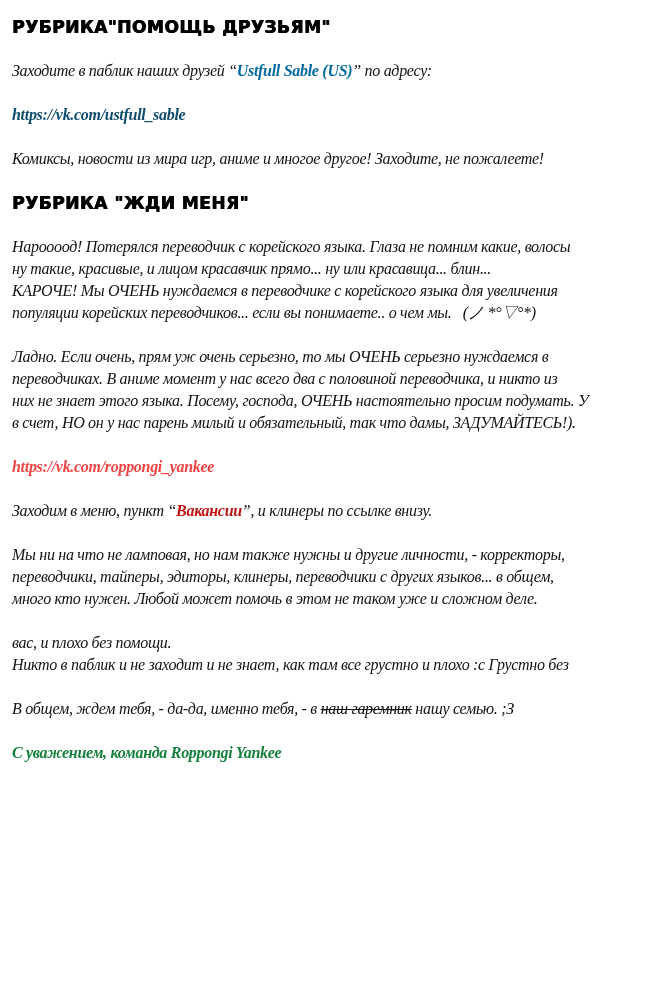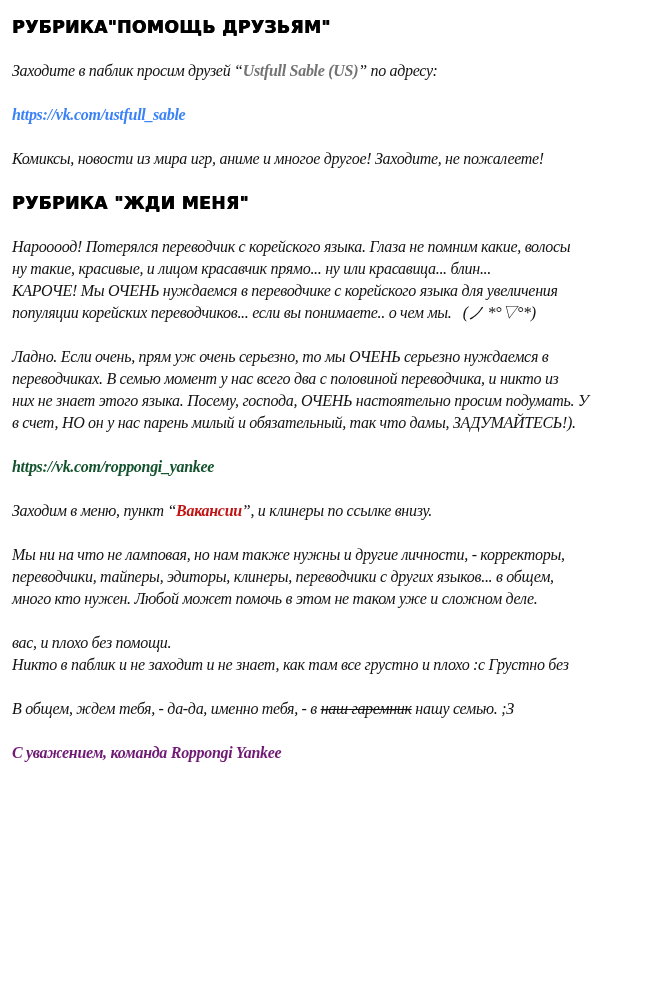--- a/index.html
+++ b/index.html
@@ -37,50 +37,50 @@
     letter-spacing: 0.5px;
     color: #000000;
     text-shadow: 0.7px 0 0 currentColor, 0 0.4px 0 currentColor;
     white-space: pre;
   }
   .link {
     font-weight: bold;
     text-decoration: none;
     display: inline-block;
   }
-  .link-purple { color: #3b82f6; }
-  .link-red { color: #14532d; }
+  .link-purple { color: #0c4a6e; }
+  .link-red { color: #ef4444; }
   .hl-purple {
-    color: #737373;
+    color: #0369a1;
     font-weight: bold;
   }
   .hl-red {
     color: #c01313;
     font-weight: bold;
     margin-top: 35px;
   }
   .strike {
     text-decoration: line-through;
   }
   .signature {
-    color: #701a75;
+    color: #15803d;
     font-weight: bold;
   }
 </style>
 </head>
 <body>
 
 <div class="page">
 
   <div class="block">
     <div class="header">РУБРИКА"ПОМОЩЬ ДРУЗЬЯМ"</div>
   </div>
 
   <div class="block">
-    <div class="line"><span>Заходите в паблик просим друзей “</span><span class="hl-purple">Ustfull Sable (US)</span><span>” по адресу:</span></div>
+    <div class="line"><span>Заходите в паблик наших друзей “</span><span class="hl-purple">Ustfull Sable (US)</span><span>” по адресу:</span></div>
   </div>
 
   <div class="block">
     <div class="line"><a class="link link-purple">https://vk.com/ustfull_sable</a></div>
   </div>
 
   <div class="block">
     <div class="line">Комиксы, новости из мира игр, аниме и многое другое! Заходите, не пожалеете!</div>
   </div>
 
@@ -90,21 +90,21 @@
 
   <div class="block">
     <div class="line">Нароооод! Потерялся переводчик с корейского языка. Глаза не помним какие, волосы</div>
     <div class="line">ну такие, красивые, и лицом красавчик прямо... ну или красавица... блин...</div>
     <div class="line">КАРОЧЕ! Мы ОЧЕНЬ нуждаемся в переводчике с корейского языка для увеличения</div>
     <div class="line">популяции корейских переводчиков... если вы понимаете.. о чем мы.   (ノ *°▽°*)</div>
   </div>
 
   <div class="block">
     <div class="line">Ладно. Если очень, прям уж очень серьезно, то мы ОЧЕНЬ серьезно нуждаемся в</div>
-    <div class="line">переводчиках. В семью момент у нас всего два с половиной переводчика, и никто из</div>
+    <div class="line">переводчиках. В аниме момент у нас всего два с половиной переводчика, и никто из</div>
     <div class="line">них не знает этого языка. Посему, господа, ОЧЕНЬ настоятельно просим подумать. У</div>
     <div class="line">в счет, НО он у нас парень милый и обязательный, так что дамы, ЗАДУМАЙТЕСЬ!).</div>
   </div>
 
 
   <div class="block">
     <div class="line"><a class="link link-red">https://vk.com/roppongi_yankee</a></div>
   </div>
 
   <div class="block">

